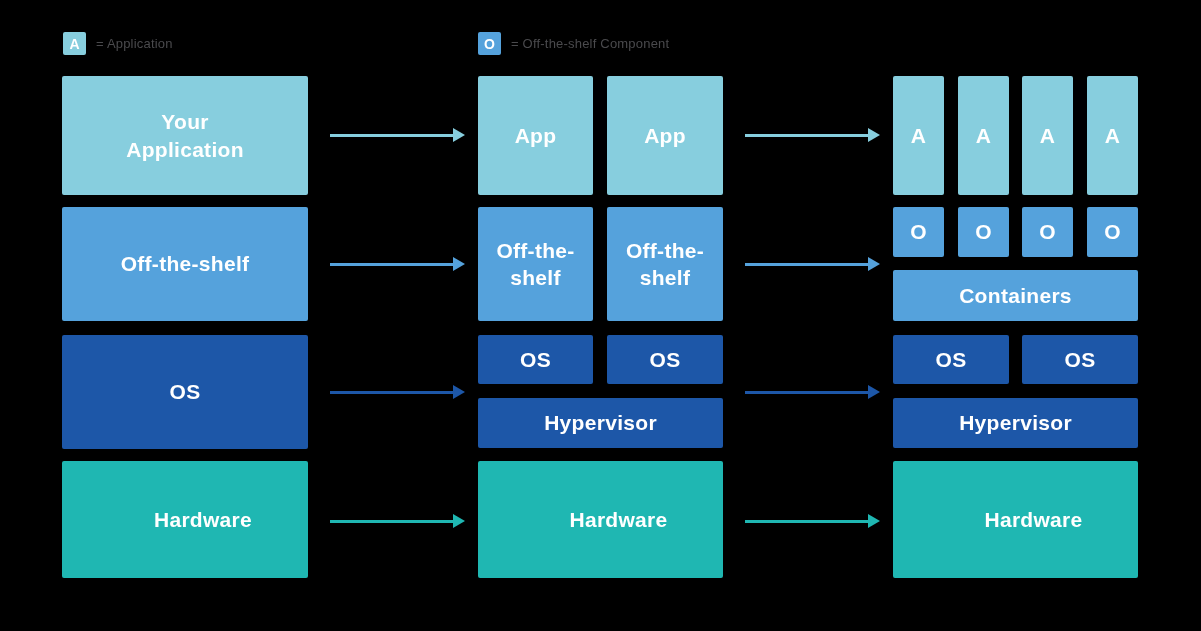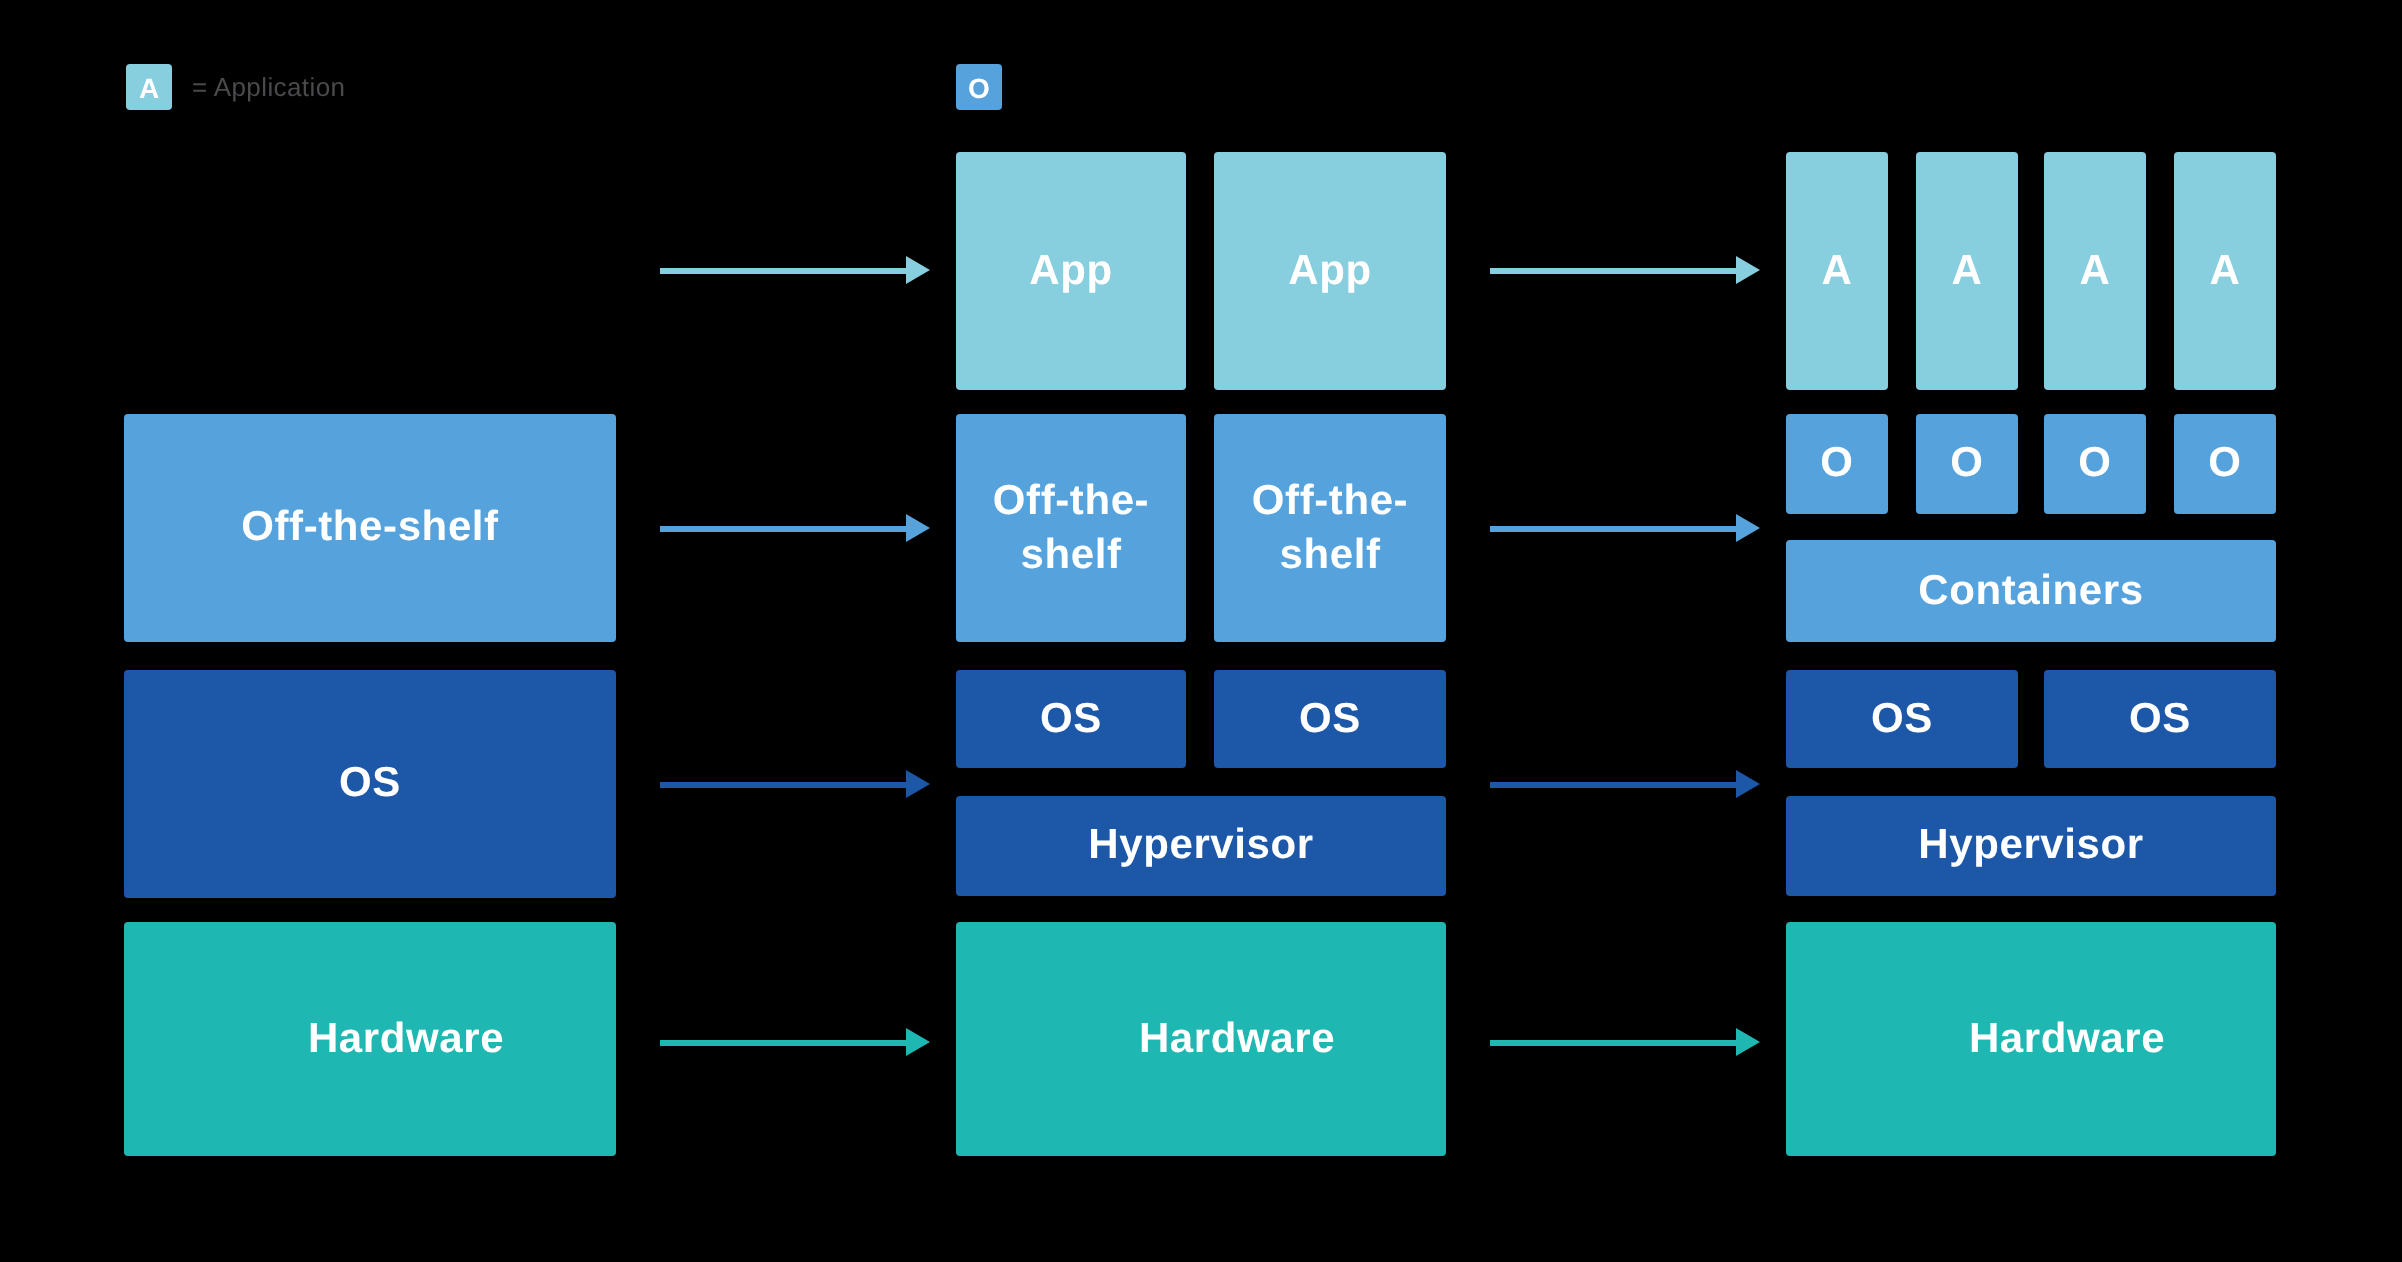--- a/index.html
+++ b/index.html
@@ -81,22 +81,25 @@
 <body>
 
 <div class="stage">
 
   <div class="legend-item lg-a">
     <span class="legend-chip" style="background-color: rgb(135, 206, 222);">A</span>
     <span class="legend-label" style="color: rgb(74, 74, 77);">= Application</span>
   </div>
   <div class="legend-item lg-o">
     <span class="legend-chip" style="background-color: rgb(85, 162, 220);">O</span>
+    <span class="legend-label" style="color: rgb(74, 74, 77);">= Off-the-shelf Component</span>
   </div>
 
+  <div class="box c1 r-app" style="background-color: rgb(135, 206, 222);">Your
+Application</div>
   <div class="box c1 r-ots" style="background-color: rgb(85, 162, 220);">Off-the-shelf</div>
   <div class="box c1 r-os-tall" style="background-color: rgb(29, 87, 168);">OS</div>
   <div class="box c1 r-hw" style="background-color: rgb(31, 183, 178);">Hardware</div>
 
   <div class="box c2a r-app" style="background-color: rgb(135, 206, 222);">App</div>
   <div class="box c2b r-app" style="background-color: rgb(135, 206, 222);">App</div>
   <div class="box c2a r-ots" style="background-color: rgb(85, 162, 220);">Off-the-shelf</div>
   <div class="box c2b r-ots" style="background-color: rgb(85, 162, 220);">Off-the-shelf</div>
   <div class="box c2a r-os" style="background-color: rgb(29, 87, 168);">OS</div>
   <div class="box c2b r-os" style="background-color: rgb(29, 87, 168);">OS</div>

